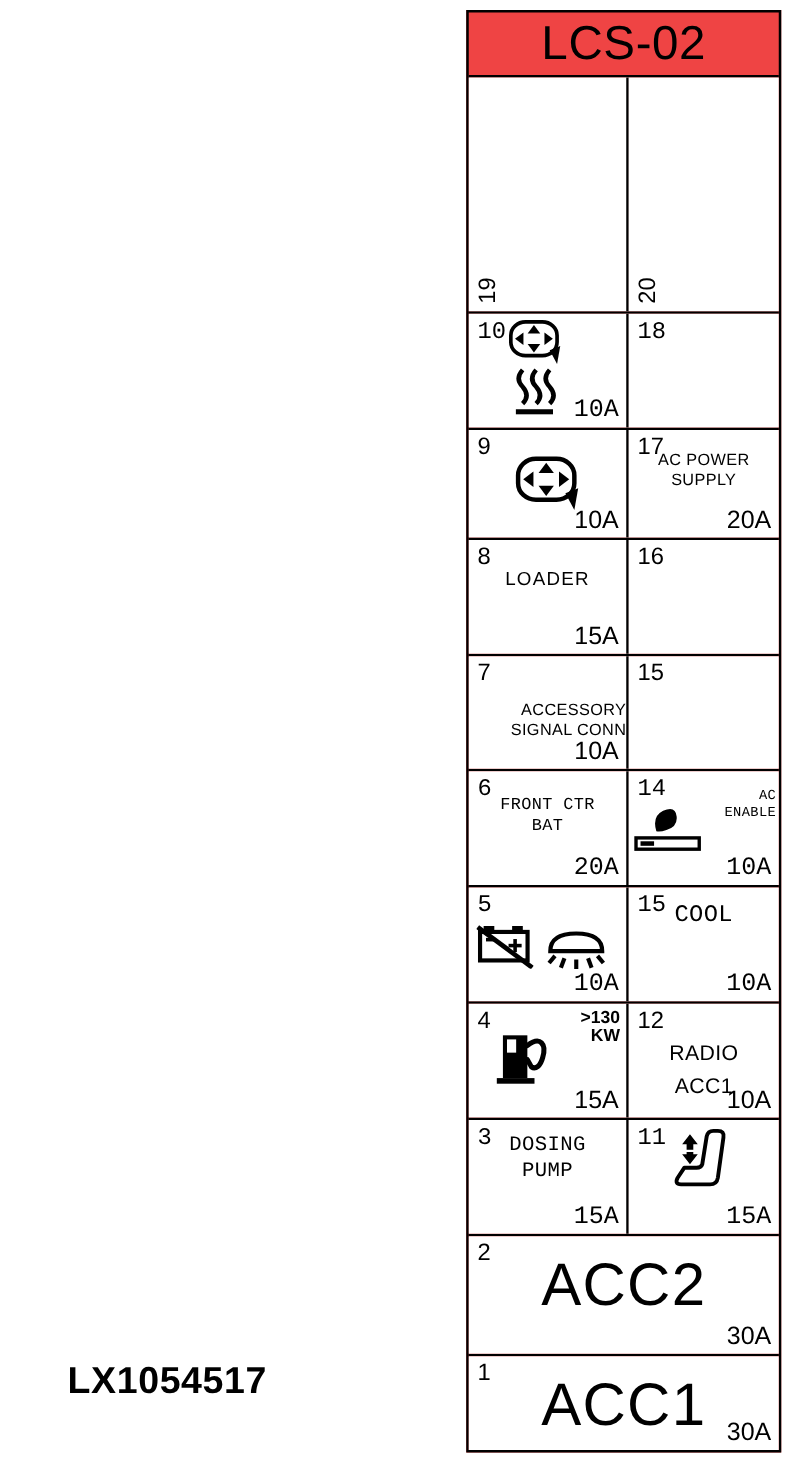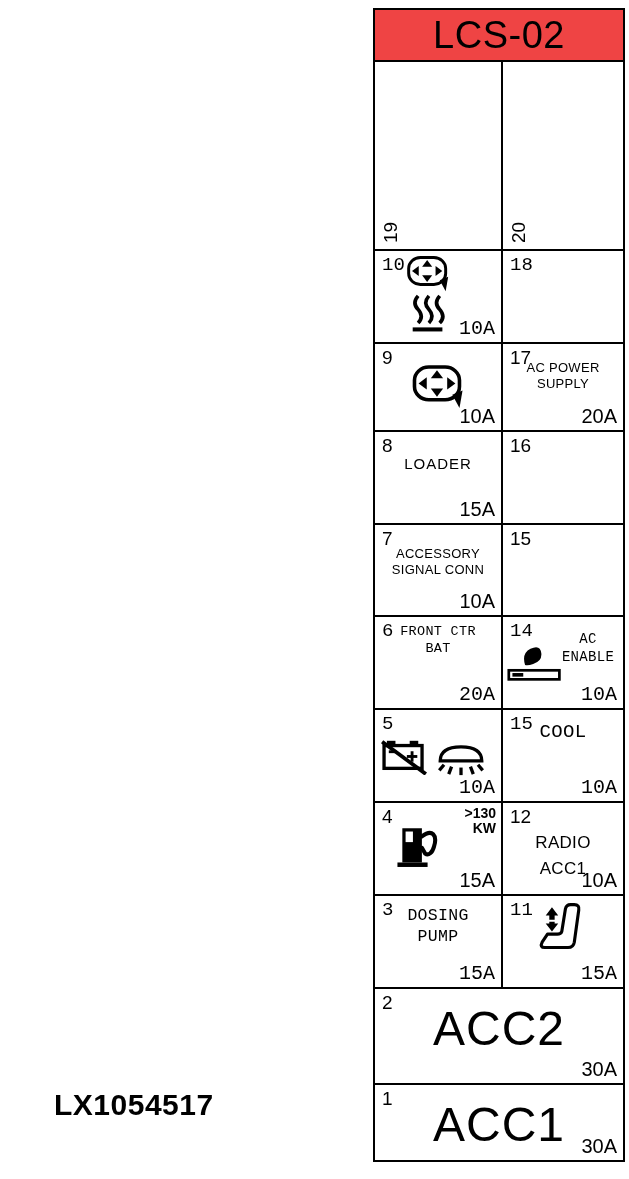--- a/index.html
+++ b/index.html
@@ -52,33 +52,33 @@
   .cell.full { flex: 1 1 auto; }
   .num { position: absolute; top: 3px; left: 7px; font-size: 19px; }
   .num-rot {
     position: absolute; left: 27px; bottom: 6px; font-size: 19px;
     transform-origin: 0 100%; transform: rotate(-90deg);
   }
   .amps { position: absolute; bottom: 2px; right: 6px; font-size: 20px; }
   .label { text-align: center; letter-spacing: 0.3px; line-height: 1.25; }
   .lbl-17 { margin-top: 16px; font-size: 13px; }
   .lbl-8  { margin-top: 23px; font-size: 15px; letter-spacing: 1px; }
-  .lbl-7  { margin-top: 21px; font-size: 13px; }
-  .lbl-6  { margin-top: 7px; font-size: 13.5px; }
+  .lbl-7  { margin-top: 35px; font-size: 13px; text-align: right; }
+  .lbl-6  { margin-top: 20px; font-size: 13.5px; }
   .lbl-13 { margin-top: 10px; font-size: 19px; line-height: 1.35; }
   .lbl-12 { margin-top: 27px; font-size: 17px; line-height: 1.55; }
   .lbl-3  { margin-top: 9px; font-size: 16.5px; line-height: 1.3; }
   .acc-text { text-align: center; font-size: 48px; margin-top: 12px; letter-spacing: 1px; }
   .icon-col { position: absolute; left: 28px; top: 4px; display: flex; flex-direction: column; align-items: center; gap: 1px; }
   .icon-row { position: absolute; left: 6px; top: 27px; display: flex; align-items: flex-start; gap: 10px; }
   .pos-mirror9 { position: absolute; left: 36px; top: 20px; }
   .pos-pump { position: absolute; left: 20px; top: 22px; }
   .pos-seat { position: absolute; left: 32px; top: 6px; }
   .pos-lighter { position: absolute; left: 4px; top: 28px; }
-  .lbl-14 { position: absolute; top: 14px; right: 2px; width: 66px; text-align: center; font-size: 14px; line-height: 1.25; }
+  .lbl-14 { position: absolute; top: 14px; right: 2px; width: 66px; text-align: right; font-size: 11px; line-height: 1.25; }
   .anno-4 { position: absolute; top: 3px; right: 5px; text-align: right; font-size: 14px; line-height: 1.05; font-weight: bold; }
   svg { display: block; }
 </style>
 </head>
 <body>
 
 <div class="page">
 
   <div class="figure-label">LX1054517</div>
 

